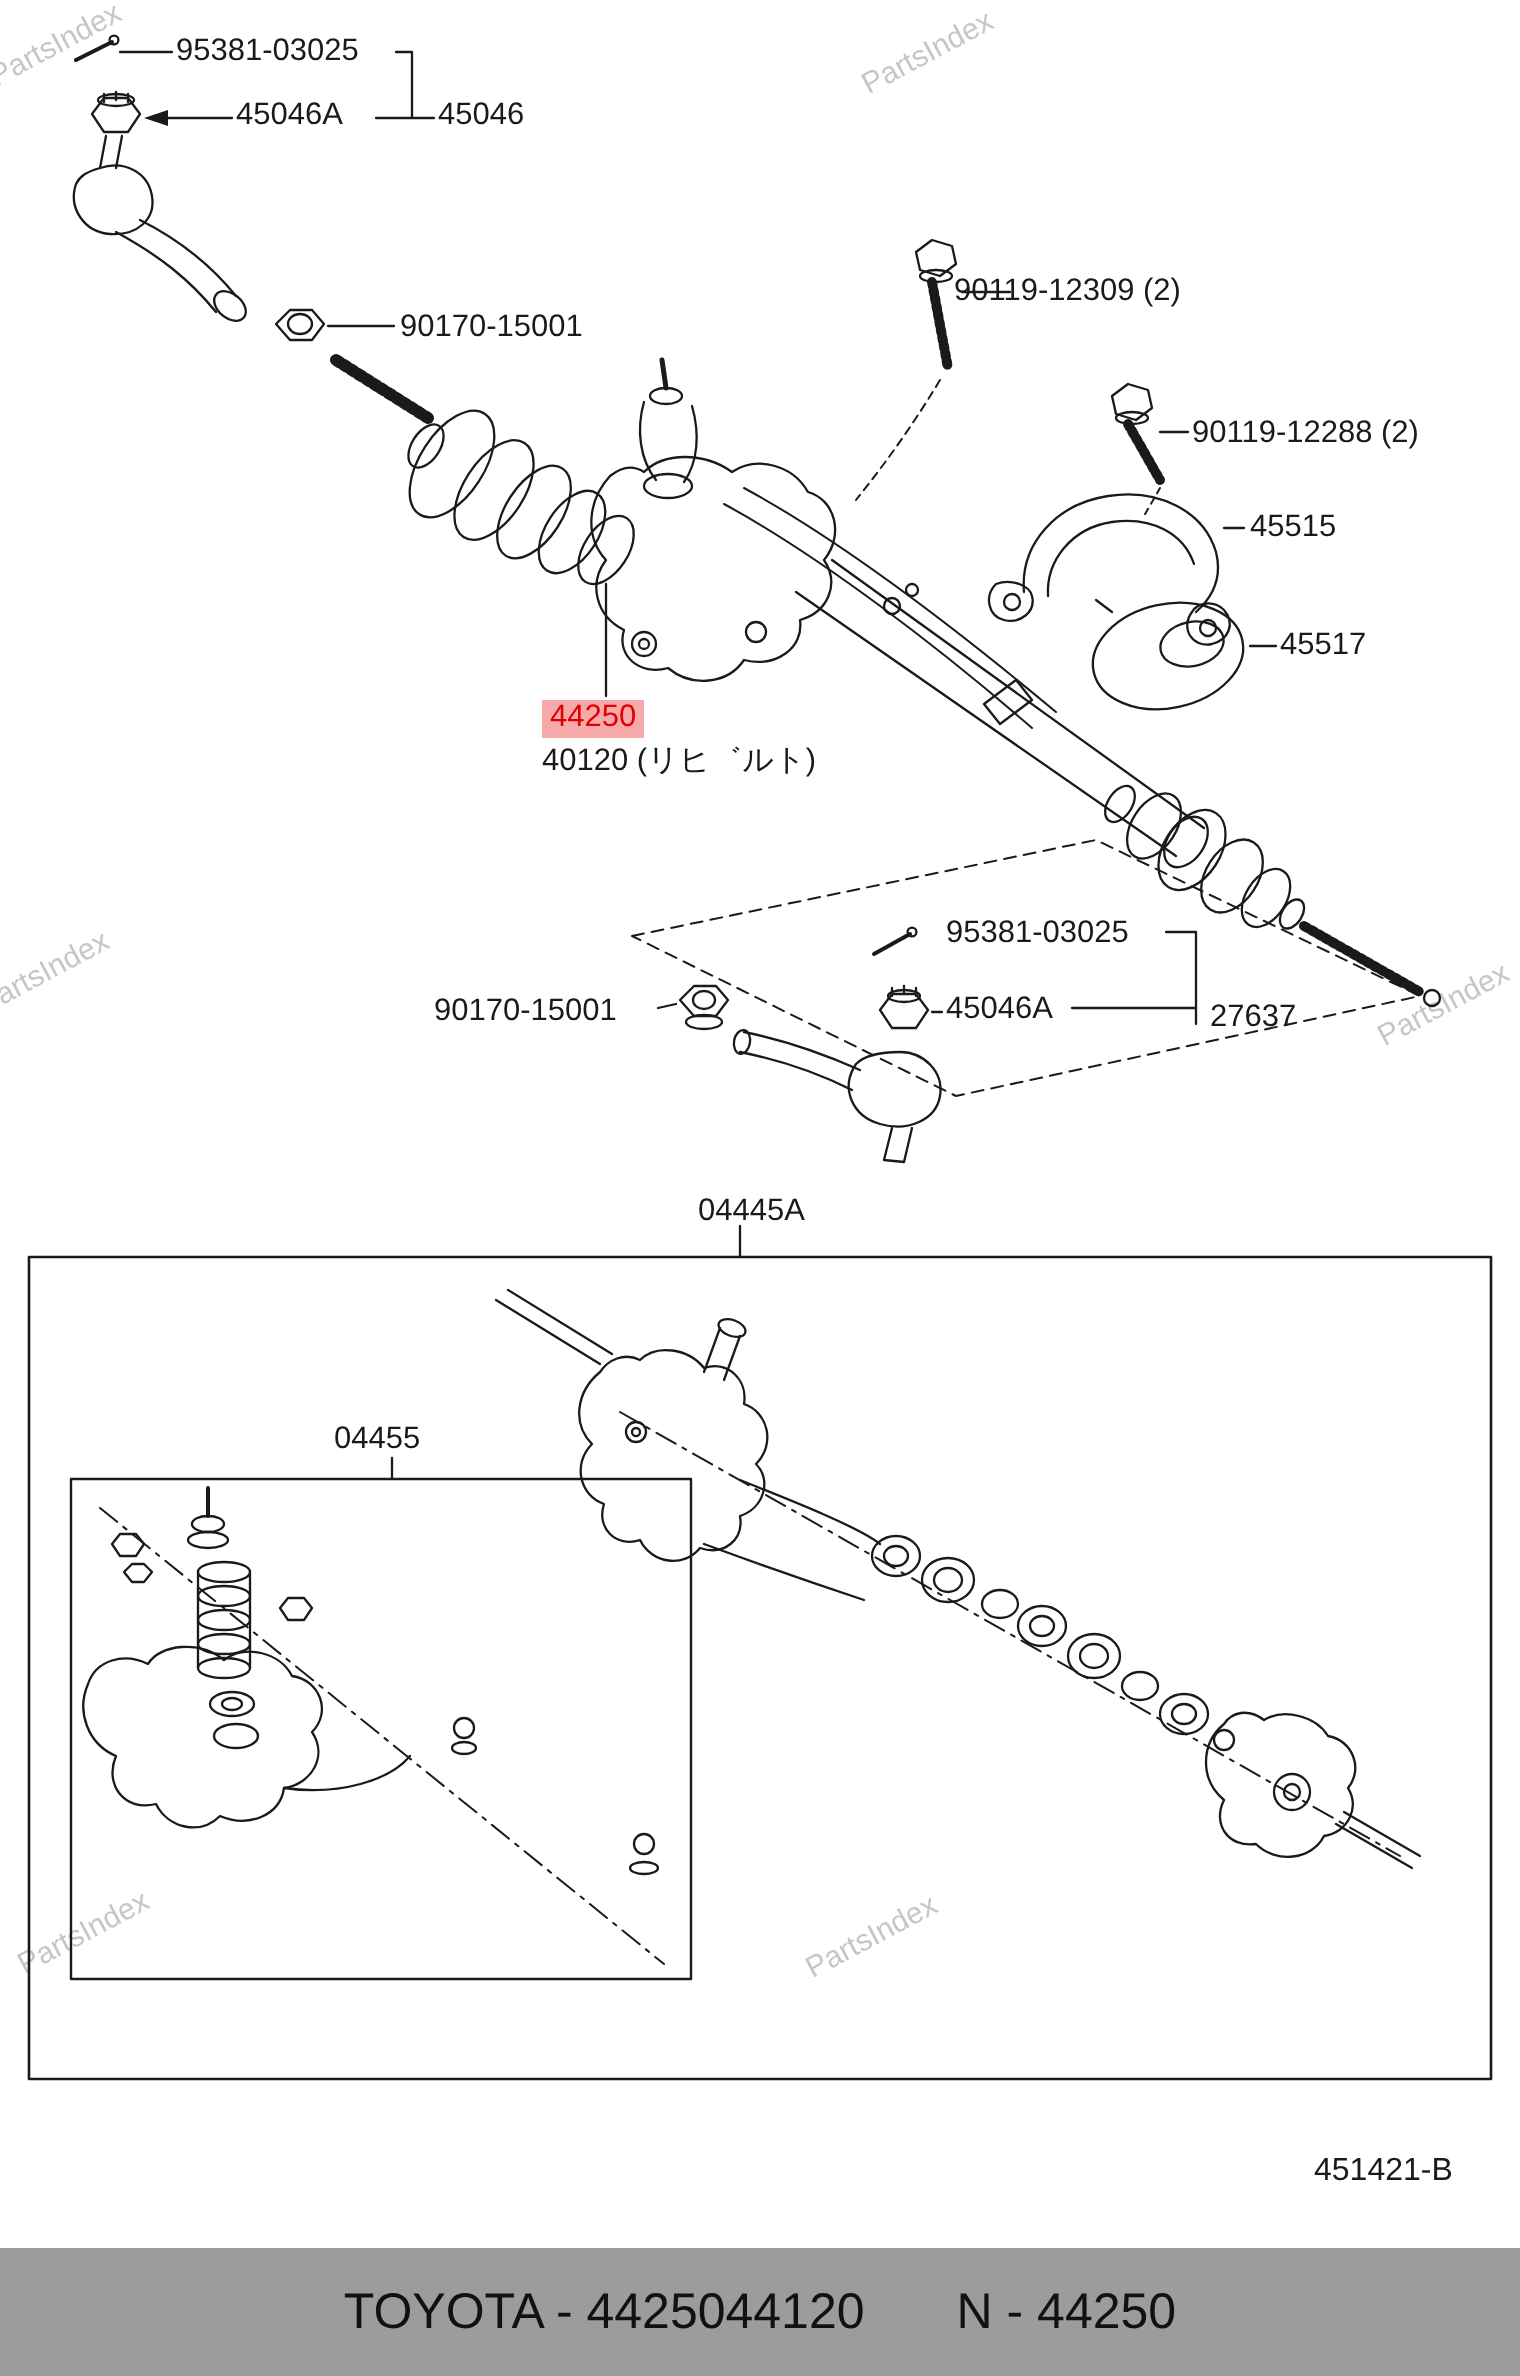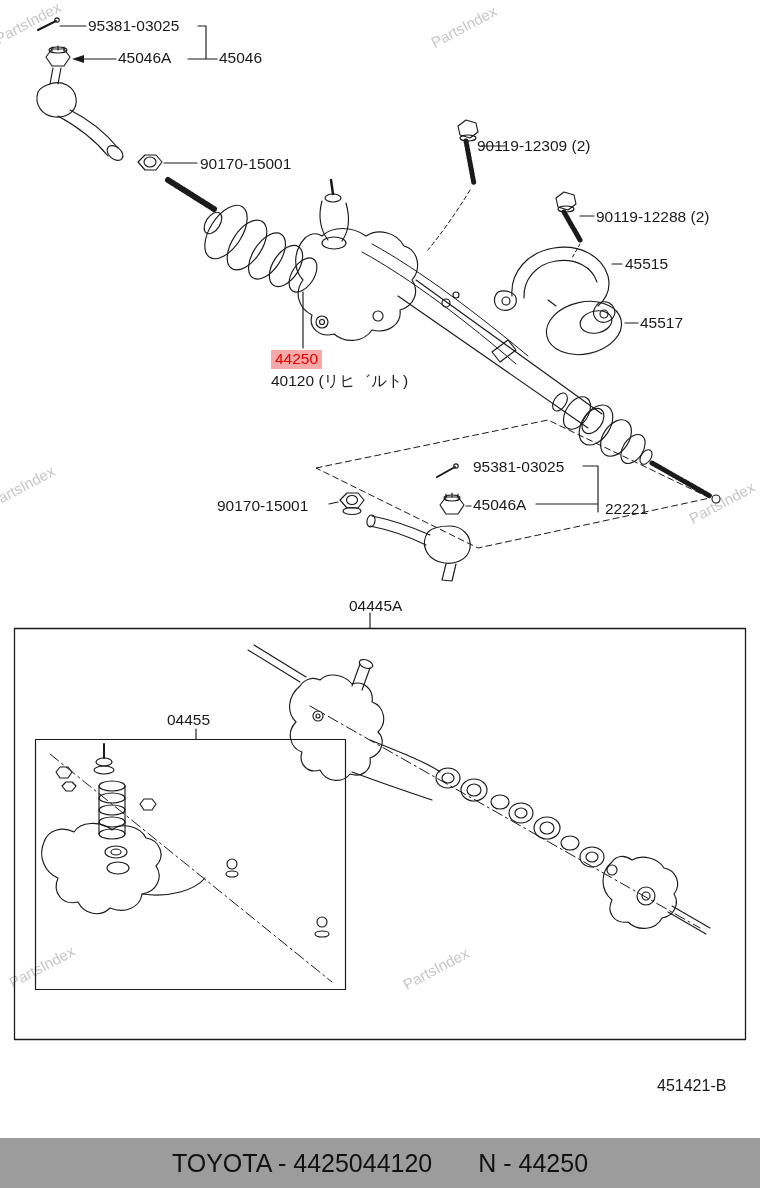--- a/index.html
+++ b/index.html
@@ -21,21 +21,21 @@
   .hl{
     background:var(--highlight_bg);color:var(--highlight_text);
     padding:1px 4px 2px 4px;
   }
   .wm{
     position:absolute;font-size:15px;color:var(--watermark);
     transform:rotate(-28deg);white-space:nowrap;font-weight:400;
   }
   .ref{font-size:16px;}
   #footerbar{
-    position:absolute;left:0;bottom:0;width:760px;height:50px;
+    position:absolute;left:0;bottom:0;width:760px;height:64px;
     background:var(--footer_bg);display:flex;align-items:center;
     justify-content:center;gap:46px;
   }
   #footerbar span{font-size:25px;color:#111;font-weight:400;}
 </style>
 </head>
 <body>
 
 <div id="stage">
 
@@ -250,21 +250,21 @@
   <div class="lbl" style="left:200px;top:156px;">90170-15001</div>
   <div class="lbl" style="left:477px;top:138px;">90119-12309 (2)</div>
   <div class="lbl" style="left:596px;top:209px;">90119-12288 (2)</div>
   <div class="lbl" style="left:625px;top:256px;">45515</div>
   <div class="lbl" style="left:640px;top:315px;">45517</div>
   <div class="lbl hl" style="left:271px;top:350px;">44250</div>
   <div class="lbl" style="left:271px;top:373px;">40120 (リヒ゛ルト)</div>
   <div class="lbl" style="left:473px;top:459px;">95381-03025</div>
   <div class="lbl" style="left:217px;top:498px;">90170-15001</div>
   <div class="lbl" style="left:473px;top:497px;">45046A</div>
-  <div class="lbl" style="left:605px;top:501px;">22221</div>
+  <div class="lbl" style="left:605px;top:501px;">27637</div>
   <div class="lbl" style="left:337px;top:598px;margin-left:12px;">04445A</div>
   <div class="lbl" style="left:167px;top:712px;">04455</div>
   <div class="lbl ref" style="left:657px;top:1078px;">451421-B</div>
 
   <div id="footerbar">
     <span>TOYOTA - 4425044120</span>
     <span>N - 44250</span>
   </div>
 
 </div>

